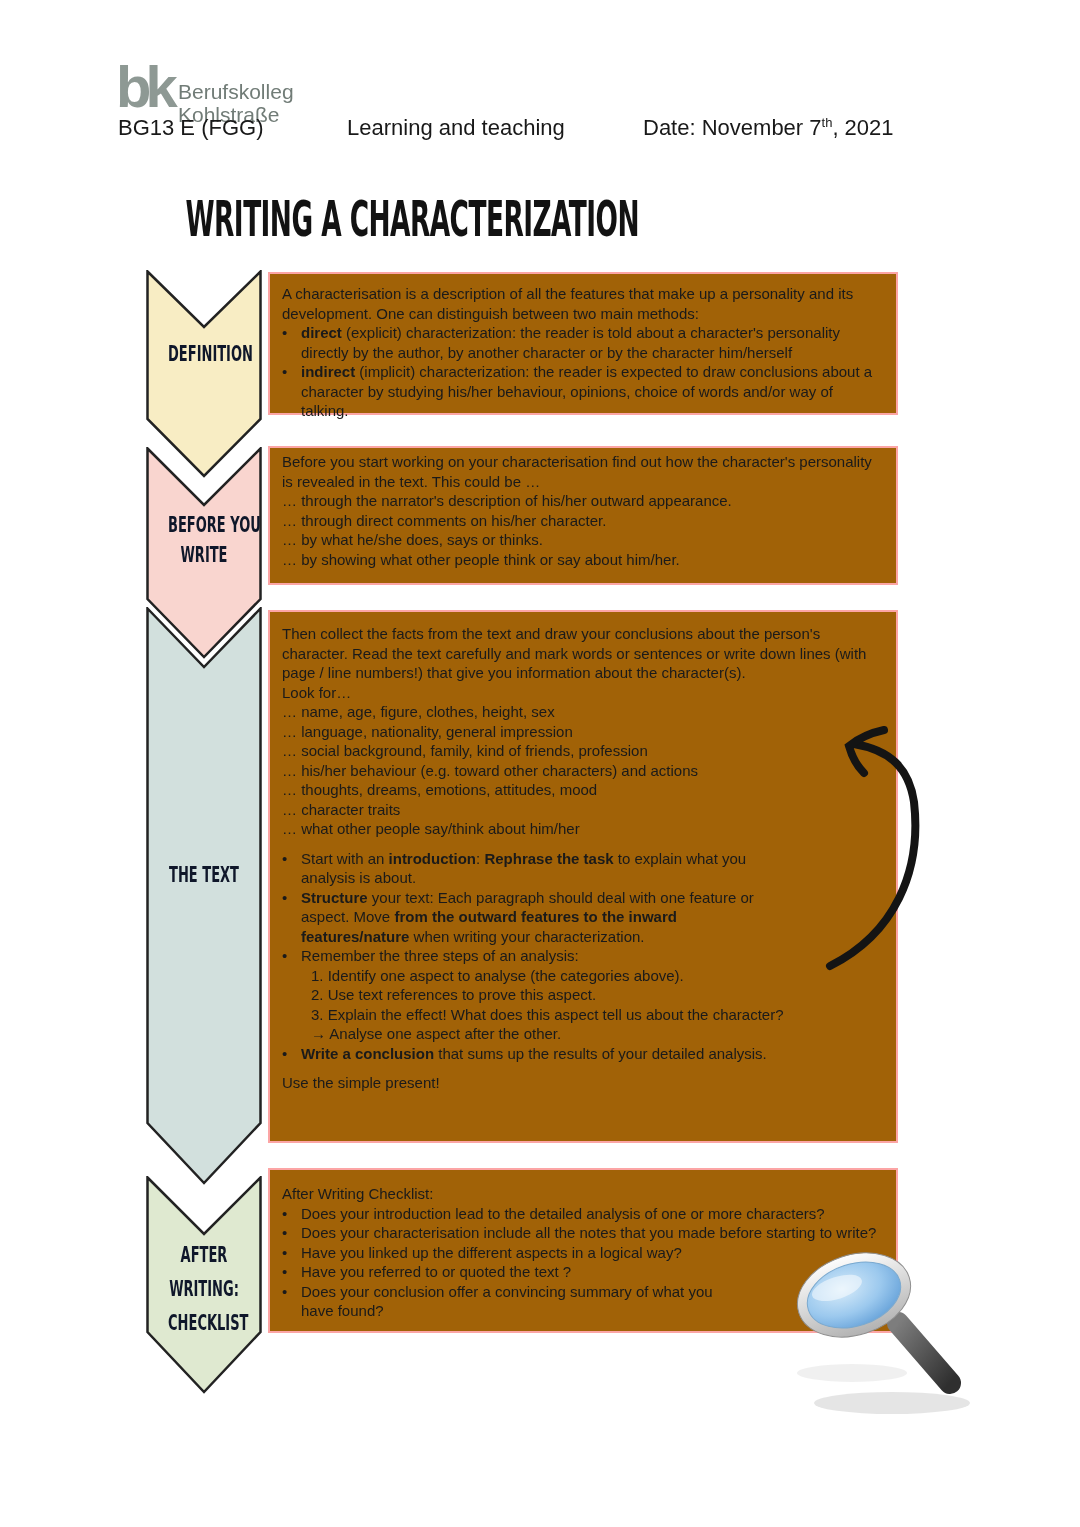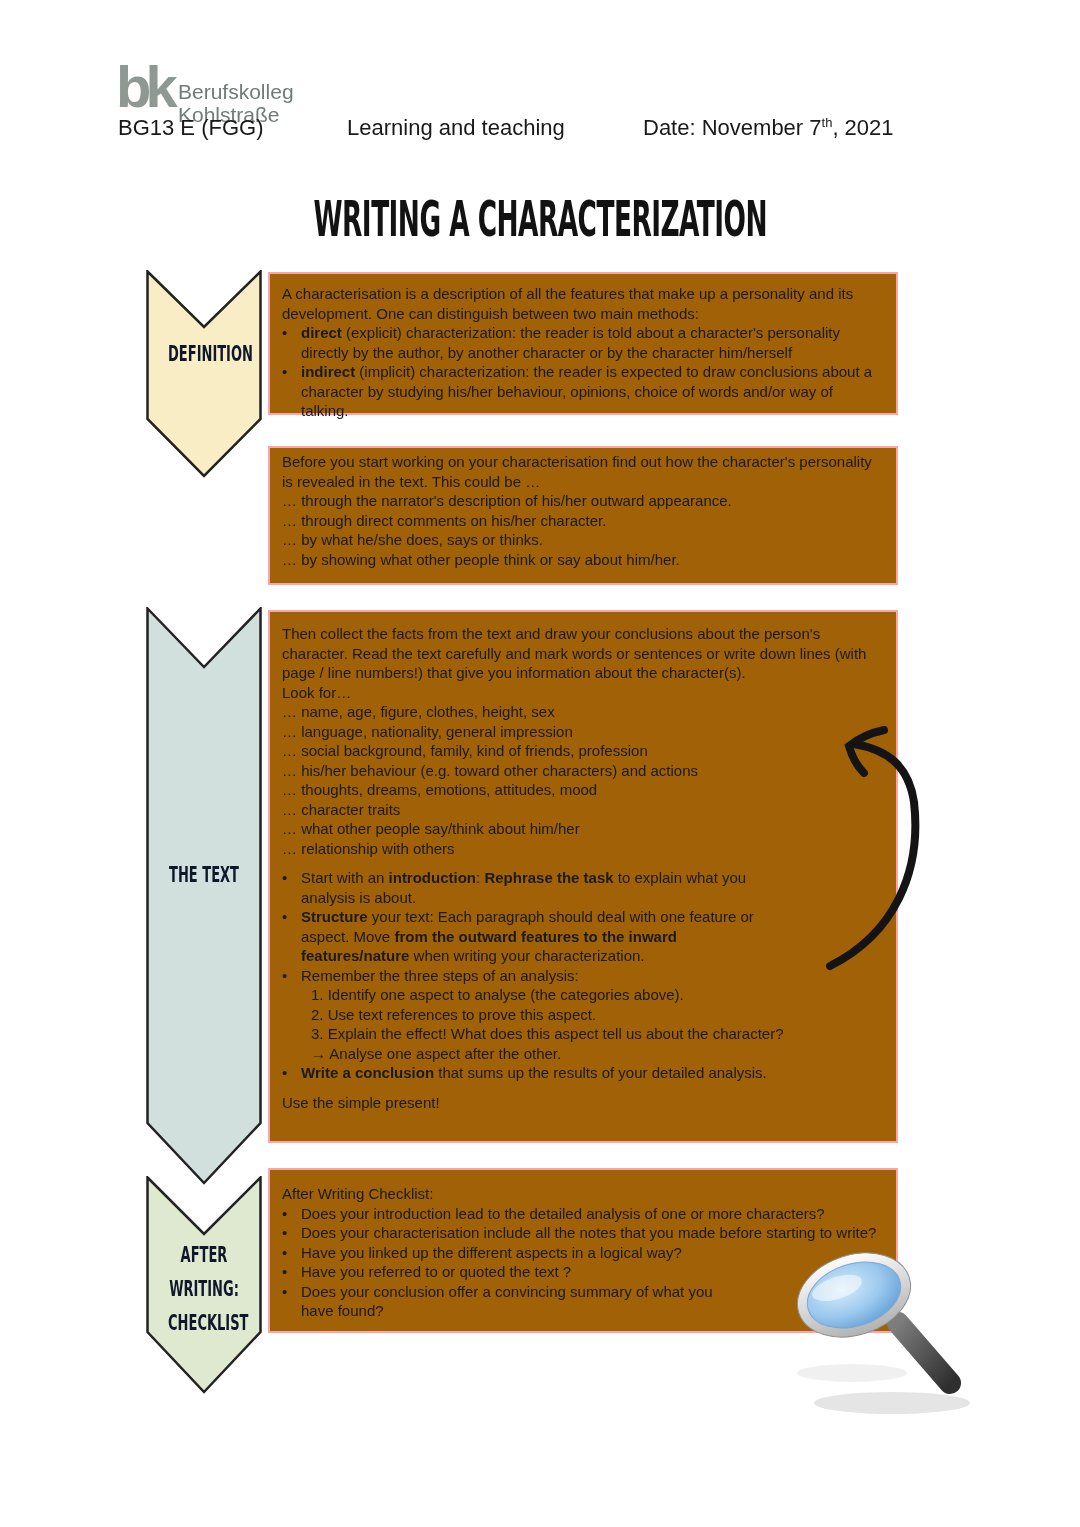--- a/index.html
+++ b/index.html
@@ -8,21 +8,21 @@
   
   .logo-bk{position:absolute;left:116px;top:58px;font-size:58px;font-weight:bold;
            letter-spacing:-6px;color:#8e9994;line-height:1;}
   .org{position:absolute;left:178px;top:80px;font-size:21px;color:#717c77;line-height:23px;}
   .hdr-row{position:absolute;top:115px;left:0;width:1080px;font-size:22px;color:#191919;}
   .hdr-class{position:absolute;left:118px;}
   .hdr-center{position:absolute;left:347px;}
   .hdr-date{position:absolute;left:643px;}
   .hdr-date sup{font-size:13px;}
   
-  .title-wrap{position:absolute;top:190px;left:0;width:1080px;text-align:center;}
+  .title-wrap{position:absolute;top:190px;left:0;width:1080px;text-align:left;}
   .title{display:inline-block;font-weight:bold;font-size:48px;letter-spacing:-1px;
          transform:scaleX(0.55) scaleY(1.05);transform-origin:50% 50%;color:#121212;
          font-family:"DejaVu Sans",sans-serif;}
   
   .chev{position:absolute;left:146px;width:116px;}
   .chev svg{display:block;}
   .chev .lbl{position:absolute;left:0;width:100%;text-align:center;font-weight:bold;
              color:#0f172a;font-family:"DejaVu Sans",sans-serif;}
   .lbl .line{transform:scaleX(0.62);transform-origin:50% 50%;white-space:nowrap;}
   
@@ -62,20 +62,29 @@
 
   <div class="chev" style="top:270px;height:208px;">
     <svg width="116" height="208" viewBox="0 0 116 208">
       <polygon points="1.5,1.5 58,57 114.5,1.5 114.5,149 58,206 1.5,149" stroke="#222222" stroke-width="2.5" fill="#f8edc4"></polygon>
     </svg>
     <div class="lbl" style="top:72px;font-size:21px;">
       <div class="line">DEFINITION</div>
     </div>
   </div>
 
+  <div class="chev" style="top:447px;height:212px;">
+    <svg width="116" height="212" viewBox="0 0 116 212">
+      <polygon points="1.5,1.5 58,58 114.5,1.5 114.5,152 58,210 1.5,152" stroke="#222222" stroke-width="2.5" fill="#f9d5cf"></polygon>
+    </svg>
+    <div class="lbl" style="top:63px;font-size:21px;line-height:30px;">
+      <div class="line">BEFORE YOU</div>
+      <div class="line">WRITE</div>
+    </div>
+  </div>
 
   <div class="chev" style="top:607px;height:578px;">
     <svg width="116" height="578" viewBox="0 0 116 578">
       <polygon points="1.5,1.5 58,60 114.5,1.5 114.5,516 58,576 1.5,516" stroke="#222222" stroke-width="2.5" fill="#d2e0dd"></polygon>
     </svg>
     <div class="lbl" style="top:256px;font-size:21px;">
       <div class="line">THE TEXT</div>
     </div>
   </div>
 
@@ -113,21 +122,20 @@
   <div class="cbox" style="top:610px;height:533px;padding-top:12px;">
     <div>Then collect the facts from the text and draw your conclusions about the person's character. Read the text carefully and mark words or sentences or write down lines (with page / line numbers!) that give you information about the character(s).</div>
     <div>Look for…</div>
     <div class="nw">… name, age, figure, clothes, height, sex</div>
     <div class="nw">… language, nationality, general impression</div>
     <div class="nw">… social background, family, kind of friends, profession</div>
     <div class="nw">… his/her behaviour (e.g. toward other characters) and actions</div>
     <div class="nw">… thoughts, dreams, emotions, attitudes, mood</div>
     <div class="nw">… character traits</div>
     <div class="nw">… what other people say/think about him/her</div>
-    <div class="nw">… relationship with others</div>
     <div class="sp"></div>
     <div class="brow">
       <span class="dot">•</span>
       <span class="bt">
         <div class="nw"><span>Start with an </span><span class="b u">introduction</span><span>: </span><span class="b u">Rephrase the task </span><span>to explain what you</span></div>
         <div class="nw">analysis is about.</div>
       </span>
     </div>
     <div class="brow">
       <span class="dot">•</span>

